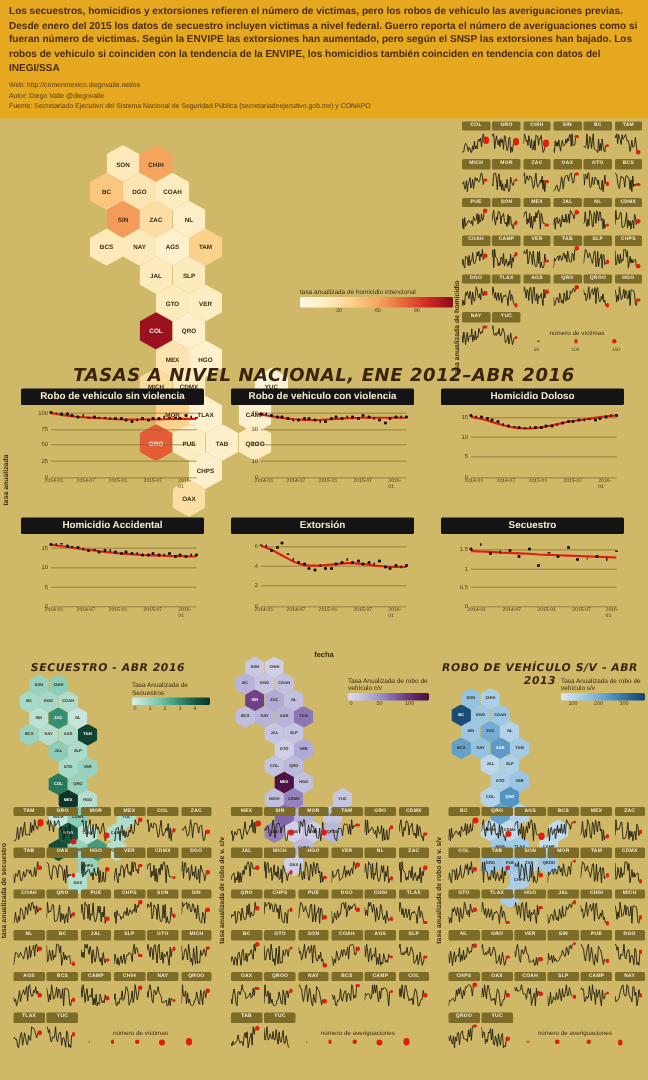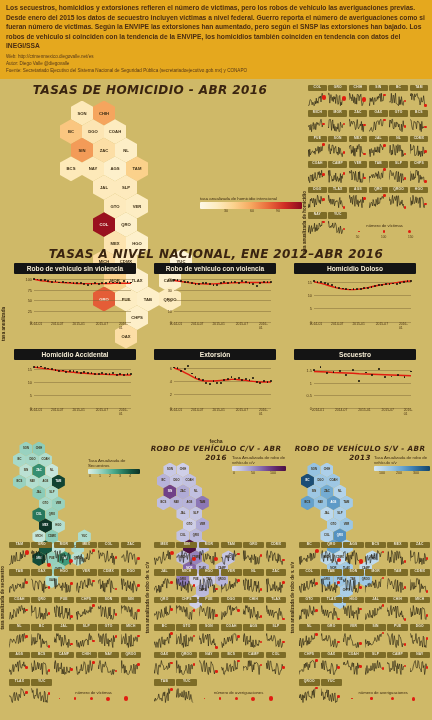--- a/index.html
+++ b/index.html
@@ -131,21 +131,20 @@
 <div id="header-band">
   <div id="intro">Los secuestros, homicidios y extorsiones refieren el número de victimas, pero los robos de vehiculo las averiguaciones previas. Desde enero del 2015 los datos de secuestro incluyen victimas a nivel federal. Guerro reporta el número de averiguaciones como si fueran número de victimas. Según la ENVIPE las extorsiones han aumentado, pero según el SNSP las extorsiones han bajado. Los robos de vehiculo si coinciden con la tendencia de la ENVIPE, los homicidios también coinciden en tendencia con datos del INEGI/SSA</div>
   <div id="meta-block">
     <div class="meta-line">Web: http://crimenmexico.diegovalle.net/es</div>
     <div class="meta-line">Autor: Diego Valle @diegovalle</div>
     <div class="meta-line">Fuente: Secretariado Ejecutivo del Sistema Nacional de Seguridad Pública (secretariadoejecutivo.gob.mx) y CONAPO</div>
   </div>
 </div>
 
 <div style="position:relative;height:160px;">
-  <div class="sec-title" style="width:300px;">TASAS DE HOMICIDIO - ABR 2016</div>
 
   <div class="hexmap" id="hexmap-homicide" style="position:absolute;left:38px;top:18px;width:260px;height:140px;">
       <div class="hex" style="left: 33px; top: 0px; background: rgb(253, 233, 185);">
         <span>SON</span>
       </div>
       <div class="hex" style="left: 55px; top: 0px; background: rgb(245, 165, 94);">
         <span>CHIH</span>
       </div>
       <div class="hex" style="left: 22px; top: 18.6px; background: rgb(250, 198, 128);">
         <span>BC</span>
@@ -857,20 +856,21 @@
           <div class="xtick" style="left: 73.72px;">2015-07</div>
           <div class="xtick" style="left: 94.09px;">2016-01</div>
         </div>
       </div>
     </div>
   <div style="position:absolute;left:0;right:0;bottom:-2px;text-align:center;font-size:5px;color:#3a2a10;font-weight:600;">fecha</div>
 </div>
 
 <div style="position:relative;height:100px;">
   <div style="position:absolute;left:0;top:0;width:144px;">
+    <div class="sec-title small">SECUESTRO - ABR 2016</div>
     <div class="hexmap" id="hexmap-secuestro" style="position:relative;height:80px;">
         <div class="hex sm" style="left: 19.47px; top: 0px; width: 12.98px; height: 14.632px; background: rgb(153, 210, 192);">
           <span>SON</span>
         </div>
         <div class="hex sm" style="left: 32.45px; top: 0px; width: 12.98px; height: 14.632px; background: rgb(142, 205, 185);">
           <span>CHIH</span>
         </div>
         <div class="hex sm" style="left: 12.98px; top: 10.974px; width: 12.98px; height: 14.632px; background: rgb(167, 217, 201);">
           <span>BC</span>
         </div>
@@ -969,21 +969,20 @@
         <span style="left:1px;">0</span>
         <span style="left:11px;">1</span>
         <span style="left:21px;">2</span>
         <span style="left:31px;">3</span>
         <span style="left:41px;">4</span>
       </div>
     </div>
   </div>
 
   <div style="position:absolute;left:144px;top:0;width:144px;">
-    <div class="sec-title small">ROBO DE VEHÍCULO C/V - ABR 2016</div>
     <div class="hexmap" id="hexmap-robocv" style="position:relative;height:80px;">
         <div class="hex sm" style="left: 19.47px; top: 0px; width: 12.98px; height: 14.632px; background: rgb(200, 200, 229);">
           <span>SON</span>
         </div>
         <div class="hex sm" style="left: 32.45px; top: 0px; width: 12.98px; height: 14.632px; background: rgb(207, 207, 232);">
           <span>CHIH</span>
         </div>
         <div class="hex sm" style="left: 12.98px; top: 10.974px; width: 12.98px; height: 14.632px; background: rgb(183, 179, 218);">
           <span>BC</span>
         </div>

